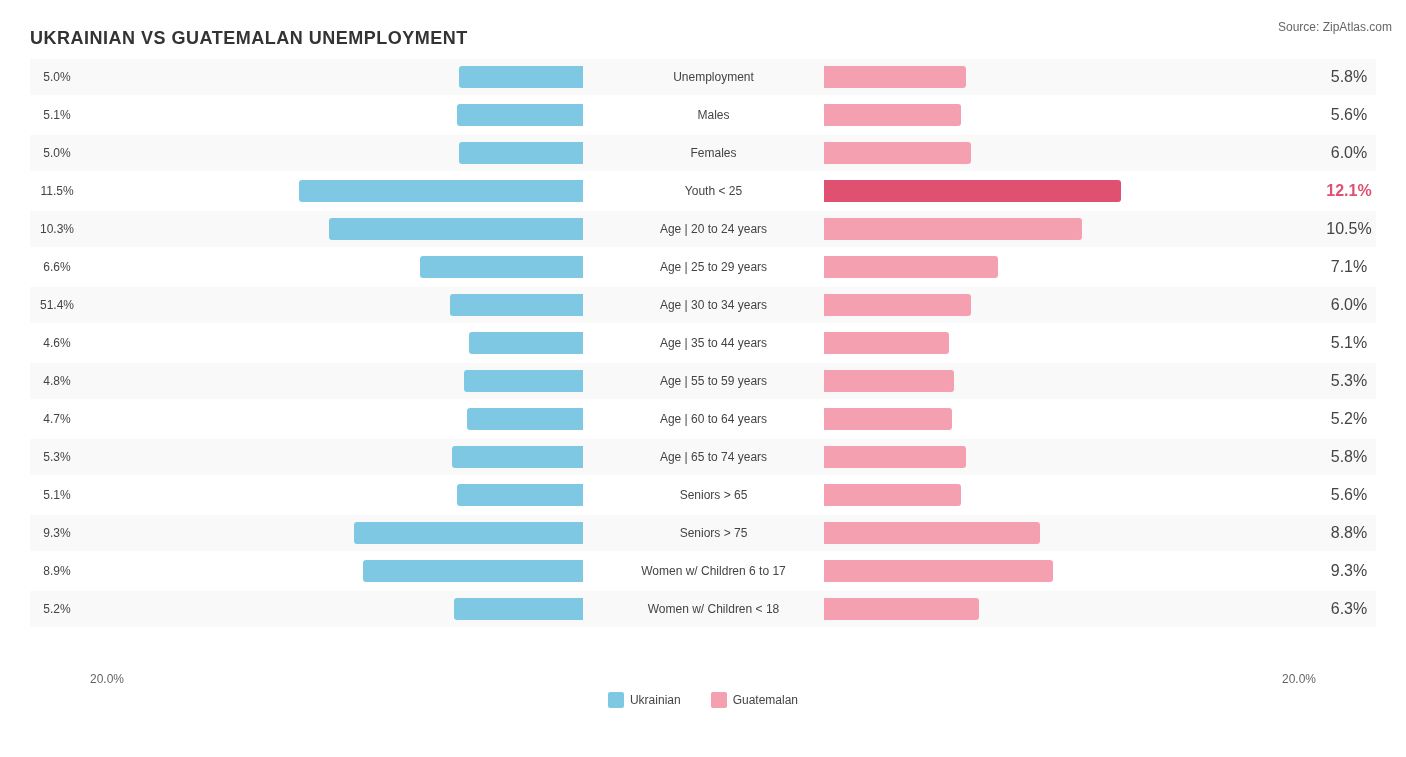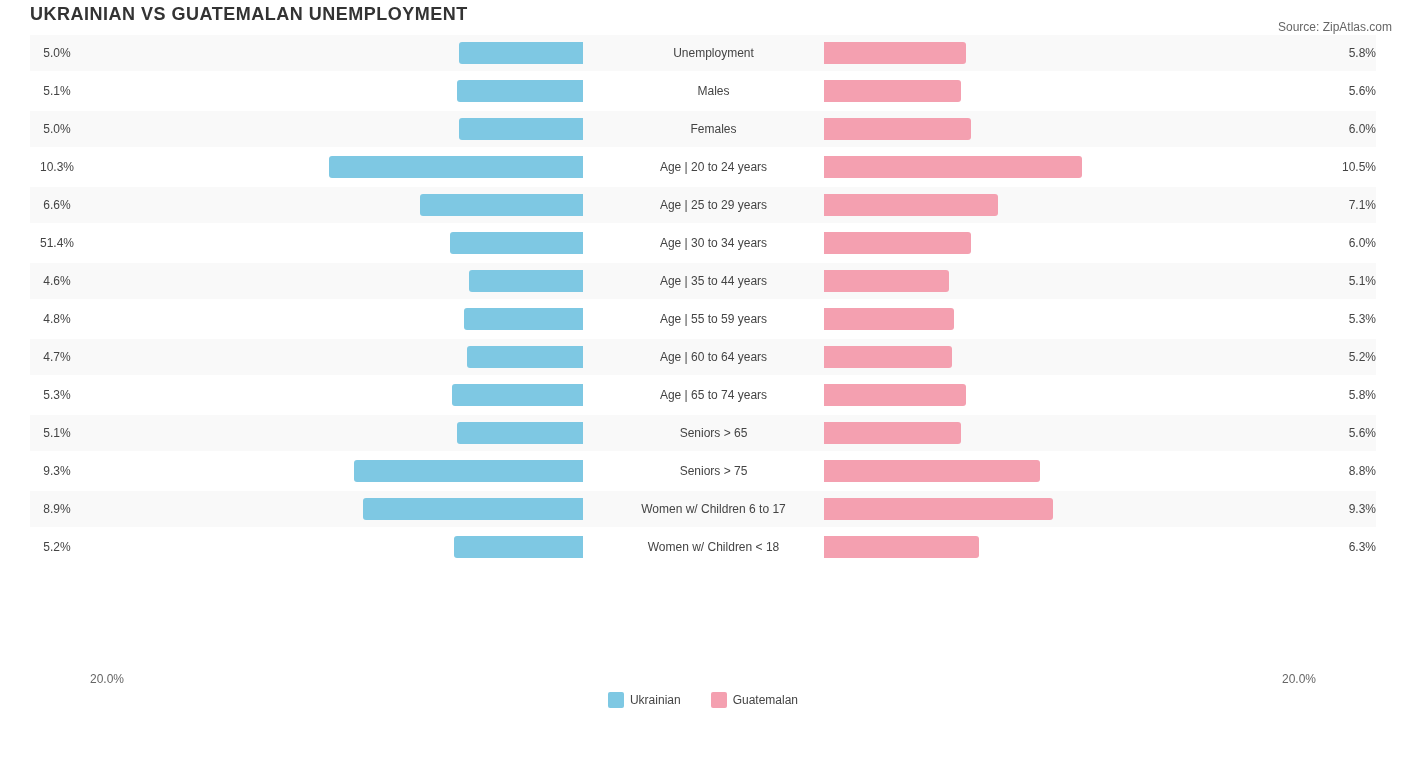--- a/index.html
+++ b/index.html
@@ -6,21 +6,21 @@
     body {
       background: #fff;
       font-family: Arial, sans-serif;
       width: 1406px;
       height: 757px;
       overflow: hidden;
     }
     .chart-container {
       width: 1406px;
       height: 757px;
-      padding: 4px 30px 40px 30px;
+      padding: 28px 30px 40px 30px;
       position: relative;
     }
     .chart-title {
       font-size: 18px;
       font-weight: bold;
       color: #333;
       text-transform: uppercase;
       letter-spacing: 0.5px;
       margin-bottom: 6px;
     }
@@ -95,22 +95,22 @@
     .bar-pink {
       background: #f4a0b0;
       height: 22px;
       border-radius: 0 3px 3px 0;
       display: flex;
       align-items: center;
       justify-content: flex-end;
     }
     .right-val {
       width: 60px;
-      text-align: right;
-      font-size: 12px;
+      text-align: center;
+      font-size: 16px;
       color: #444;
       padding-left: 6px;
       flex-shrink: 0;
     }
     .highlight-blue {
       background: #4a9abb;
     }
     .highlight-pink {
       background: #e05070;
     }
@@ -178,20 +178,31 @@
     <div class="left-bars">
       <div class="bar-blue" style="width:25%;"></div>
     </div>
     <div class="label-center">Females</div>
     <div class="right-bars">
       <div class="bar-pink" style="width:30%;"></div>
     </div>
     <div class="right-val">6.0%</div>
   </div>
       <div class="row">
+    <div class="left-val">11.5%</div>
+    <div class="left-bars">
+      <div class="bar-blue" style="width:57.49999999999999%;"></div>
+    </div>
+    <div class="label-center">Youth &lt; 25</div>
+    <div class="right-bars">
+      <div class="bar-pink highlight-pink" style="width:60.5%;"></div>
+    </div>
+    <div class="right-val"><strong style="color:#e05070">12.1%</strong></div>
+  </div>
+      <div class="row">
     <div class="left-val">10.3%</div>
     <div class="left-bars">
       <div class="bar-blue" style="width:51.5%;"></div>
     </div>
     <div class="label-center">Age | 20 to 24 years</div>
     <div class="right-bars">
       <div class="bar-pink" style="width:52.5%;"></div>
     </div>
     <div class="right-val">10.5%</div>
   </div>

